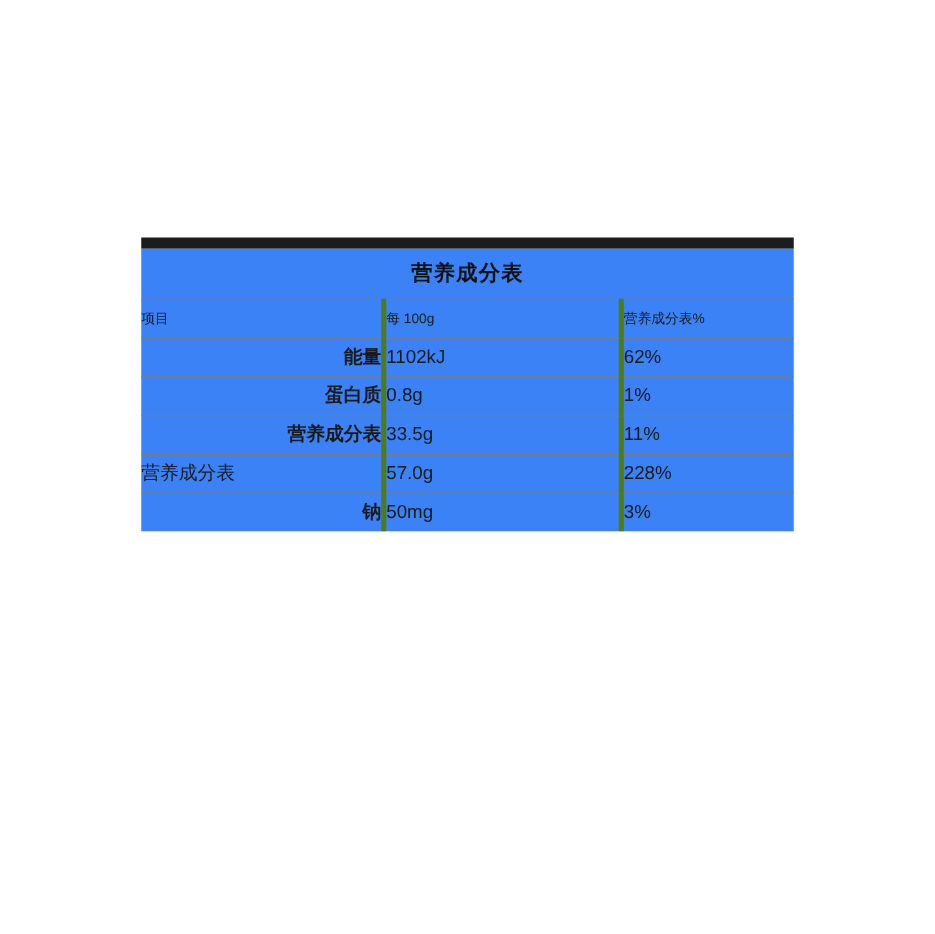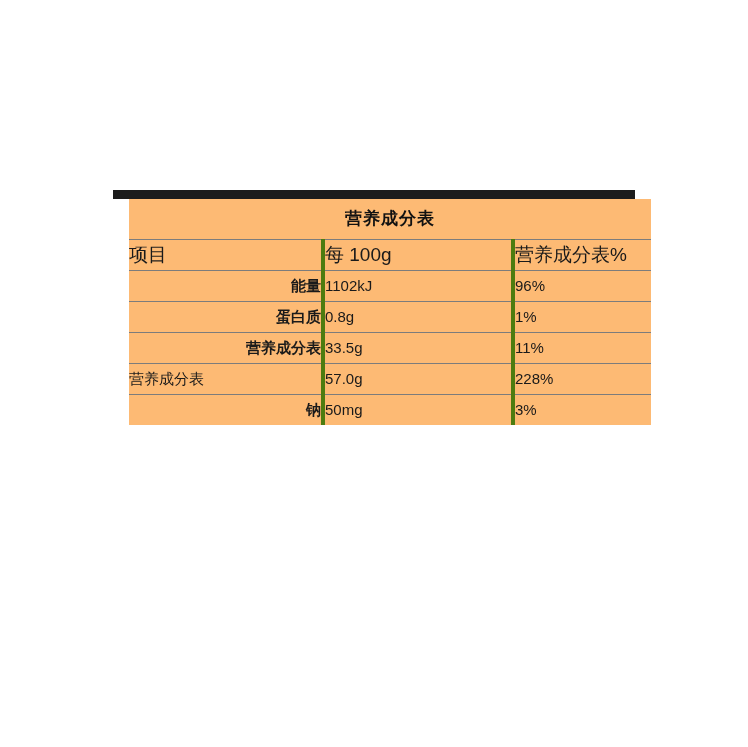--- a/index.html
+++ b/index.html
@@ -26,23 +26,22 @@
     width: 522px;
   }
   .top-bar {
     height: 9px;
     background: #1c1c1c;
     width: 100%;
   }
   .nutrition-table {
     width: 100%;
     border-collapse: collapse;
-    background: #fdba74;
+    background: #3b82f6;
     table-layout: fixed;
-    margin-left: 16px;
   }
   .nutrition-table td {
     padding: 0;
     vertical-align: middle;
   }
   .title-cell {
     text-align: center;
     font-size: 17px;
     font-weight: bold;
     color: #111111;
@@ -70,21 +69,21 @@
     font-weight: bold;
     text-align: right;
   }
   .sep-top {
     border-top: 1px solid #7c7c7c;
   }
   .divider-v {
     border-left: 4px solid #4d7c0f;
   }
   .hdr .cell {
-    font-size: 19px;
+    font-size: 11px;
     color: #1a1a1a;
   }
 </style>
 </head>
 <body>
 
 <div class="page">
   <div class="label-wrap">
 
     <div class="top-bar"></div>
@@ -102,21 +101,21 @@
 
         <tr class="row hdr">
           <td class="cell sep-top">项目</td>
           <td class="cell sep-top divider-v">每 100g</td>
           <td class="cell sep-top divider-v">营养成分表%</td>
         </tr>
 
         <tr class="row">
           <td class="cell cell-bold sep-top">能量</td>
           <td class="cell sep-top divider-v">1102kJ</td>
-          <td class="cell sep-top divider-v">96%</td>
+          <td class="cell sep-top divider-v">62%</td>
         </tr>
 
         <tr class="row">
           <td class="cell cell-bold sep-top">蛋白质</td>
           <td class="cell sep-top divider-v">0.8g</td>
           <td class="cell sep-top divider-v">1%</td>
         </tr>
 
 
         <tr class="row">

